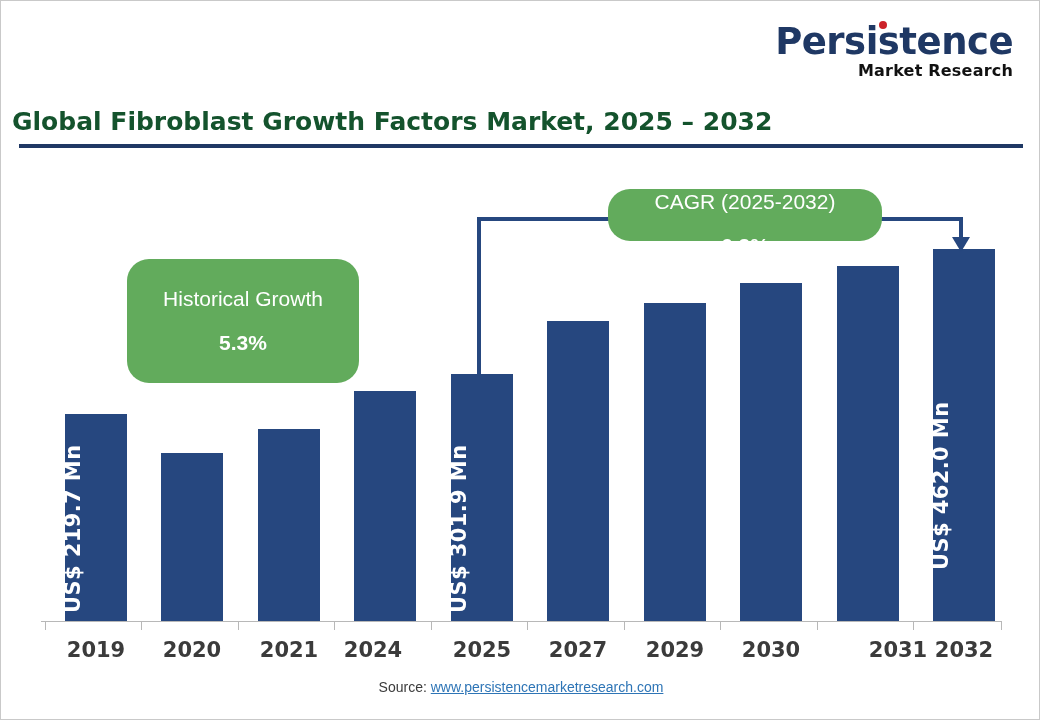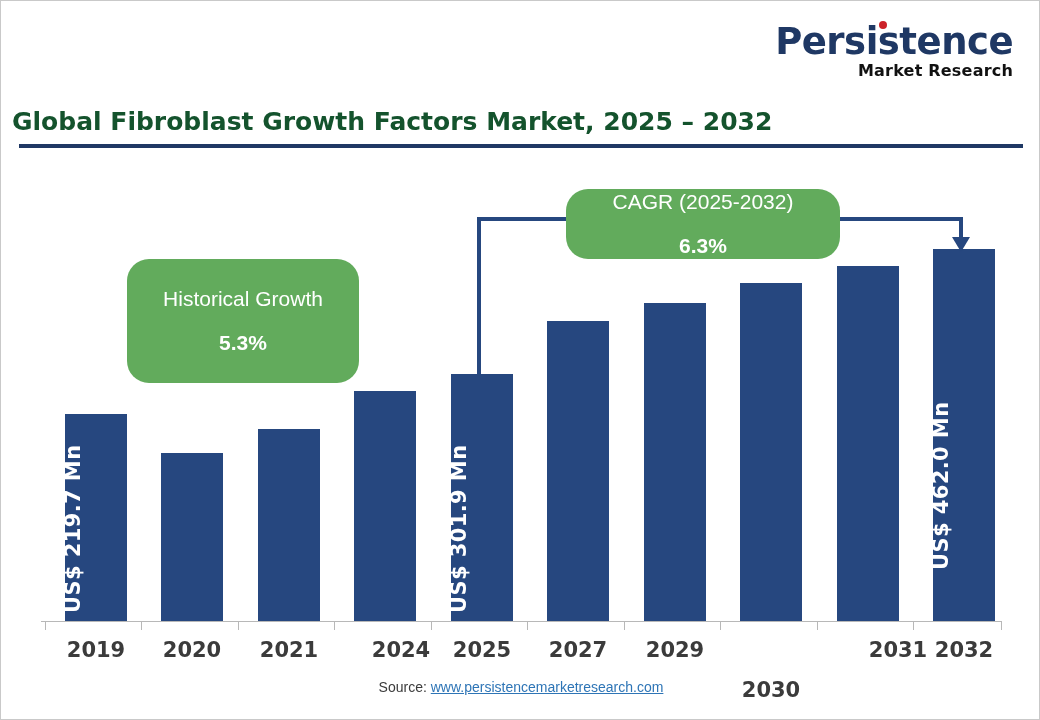--- a/index.html
+++ b/index.html
@@ -156,24 +156,24 @@
     margin-top: 16px;
   }
 
   #historical-callout {
     left: 126px;
     top: 258px;
     width: 232px;
     height: 124px;
   }
   #cagr-callout {
-    left: 565px;
+    left: 607px;
     top: 188px;
     width: 274px;
-    height: 70px;
+    height: 52px;
     justify-content: space-between;
   }
 
   
   #connector { position: absolute; left: 0; top: 0; z-index: 2; }
 
   
   #source {
     position: absolute;
     top: 678px;
@@ -237,25 +237,25 @@
     <div class="tick" style="left:526px;"></div>
     <div class="tick" style="left:623px;"></div>
     <div class="tick" style="left:719px;"></div>
     <div class="tick" style="left:816px;"></div>
     <div class="tick" style="left:912px;"></div>
     <div class="tick" style="left:1000px;"></div>
 
     <div class="cat-label" style="left:47px;">2019</div>
     <div class="cat-label" style="left:143px;">2020</div>
     <div class="cat-label" style="left:240px;">2021</div>
-    <div class="cat-label" style="left:352px;">2024</div>
+    <div class="cat-label" style="left:324px;">2024</div>
     <div class="cat-label" style="left:433px;">2025</div>
     <div class="cat-label" style="left:529px;">2027</div>
     <div class="cat-label" style="left:626px;">2029</div>
-    <div class="cat-label" style="left:722px;margin-top:40px;">2030</div>
+    <div class="cat-label" style="left:722px;">2030</div>
     <div class="cat-label" style="left:849px;">2031</div>
     <div class="cat-label" style="left:915px;">2032</div>
 
     <div id="historical-callout" class="callout">
       <div class="callout-line">Historical Growth</div>
       <div class="callout-val">5.3%</div>
     </div>
 
     <div id="cagr-callout" class="callout">
       <div class="callout-line">CAGR (2025-2032)</div>

